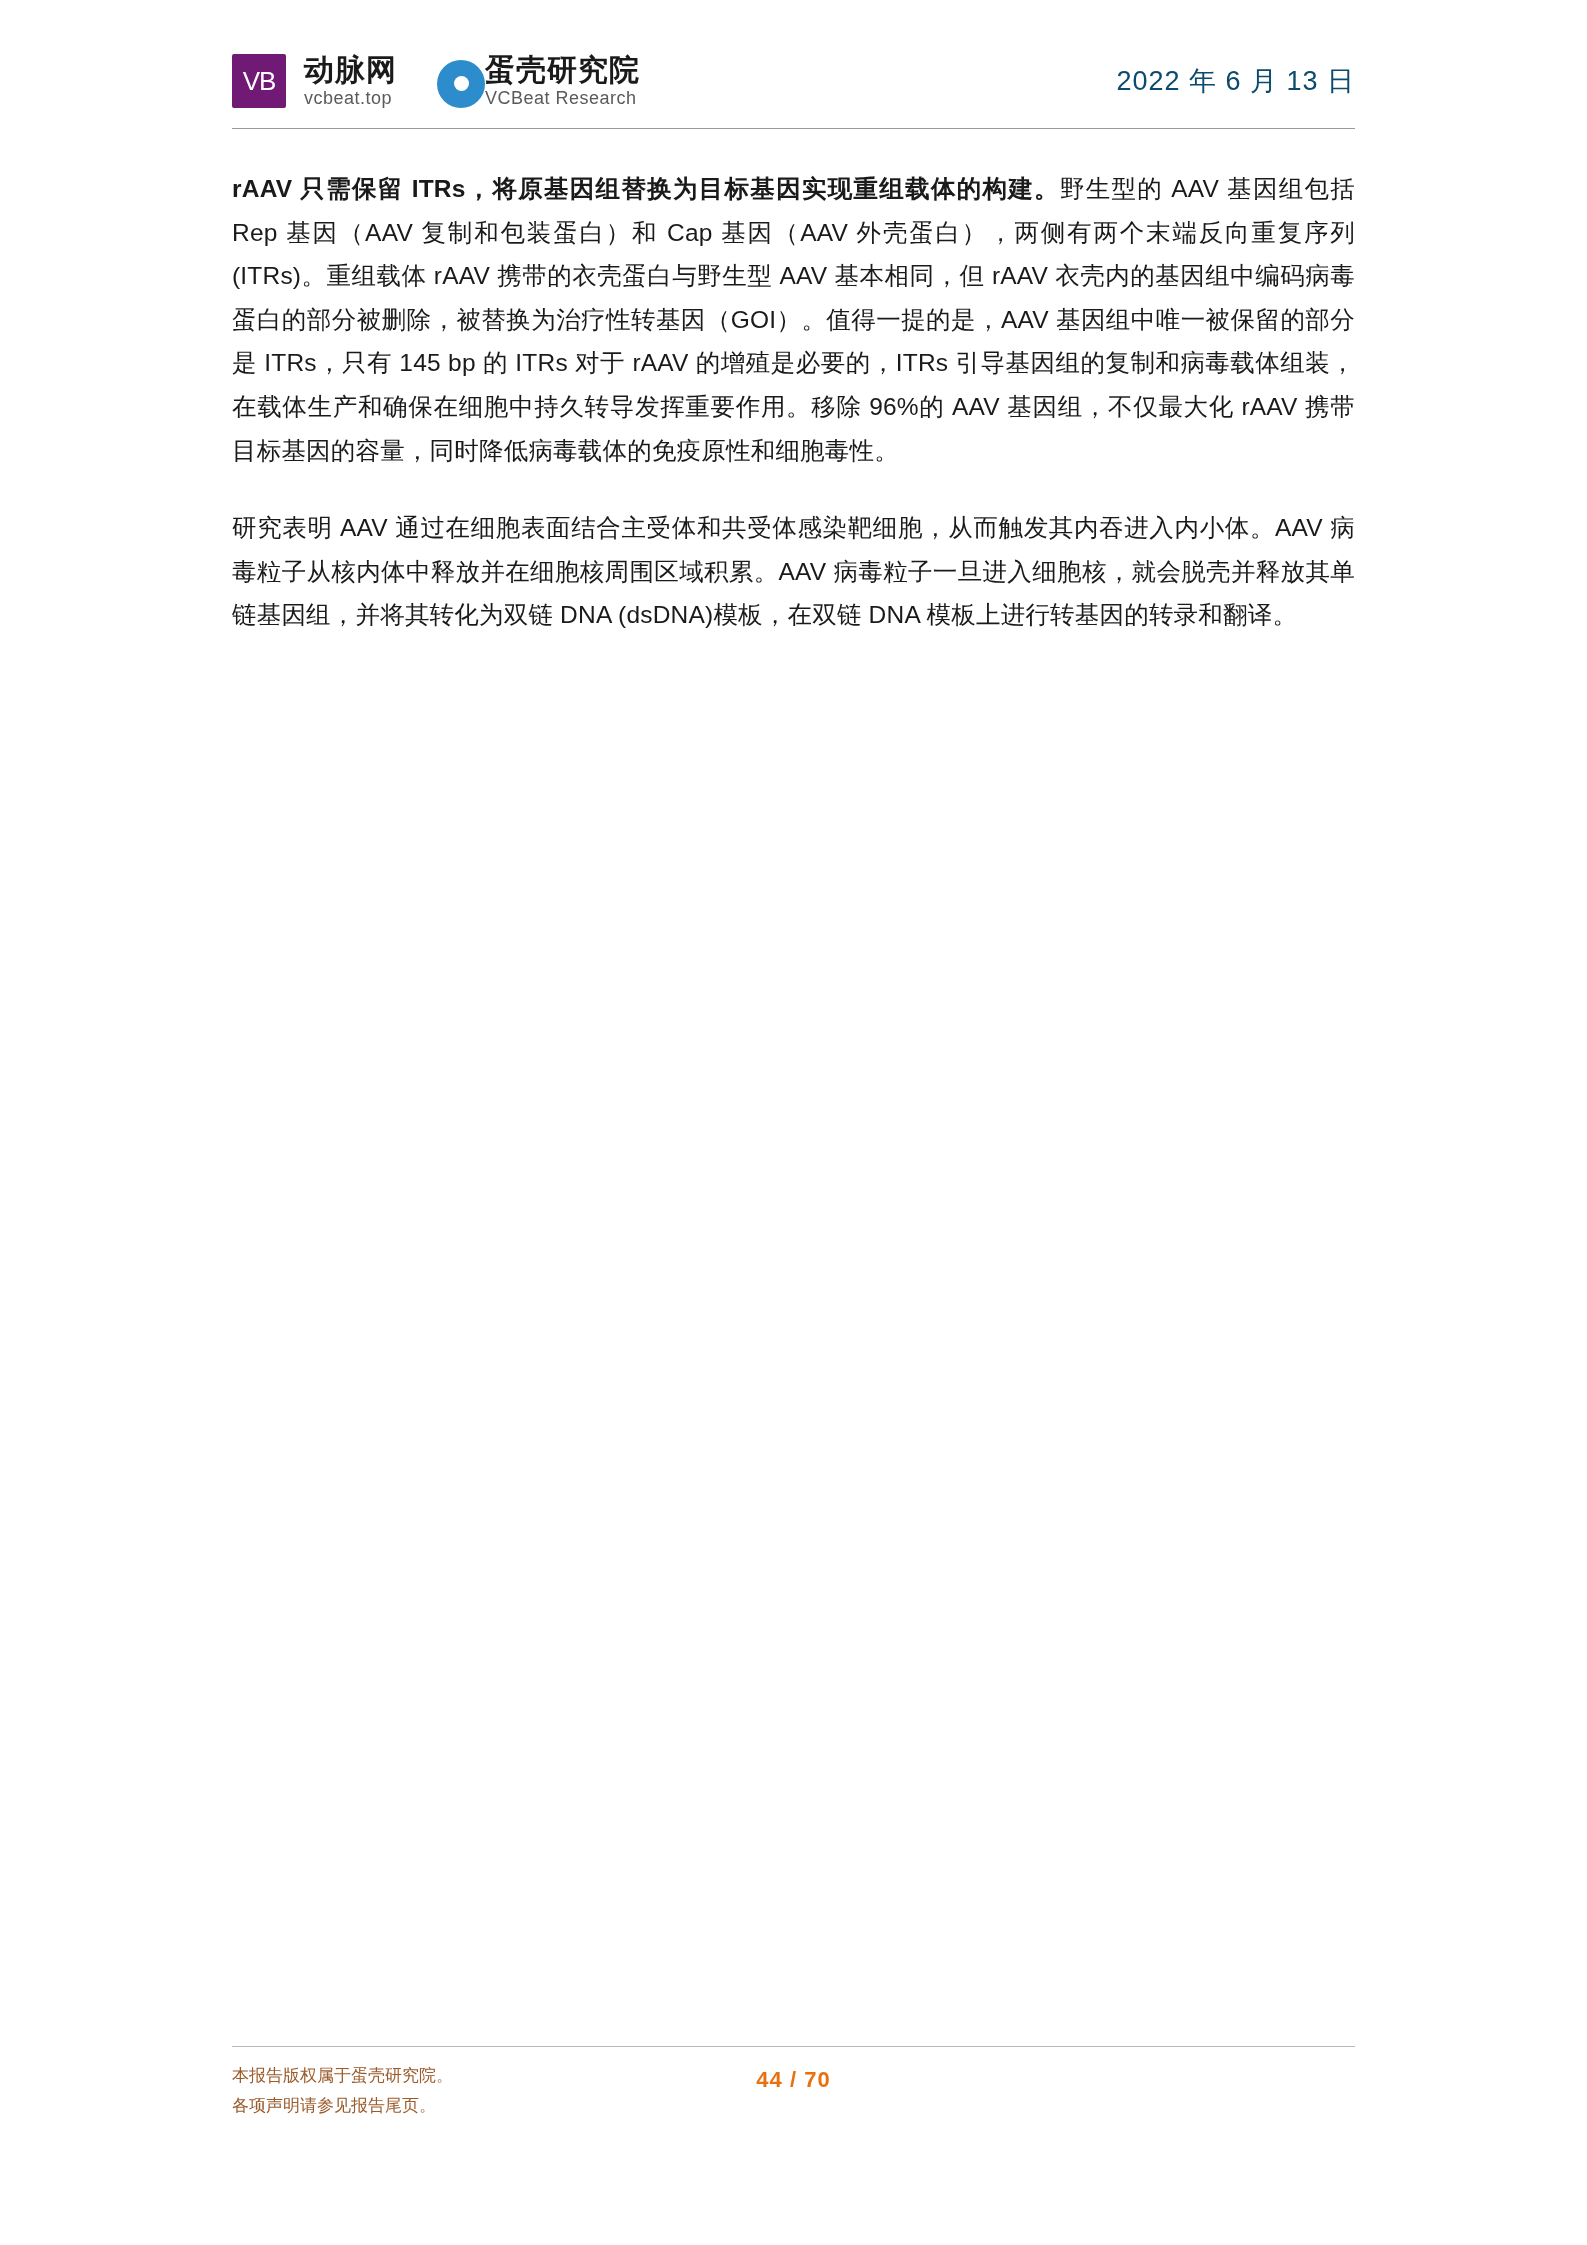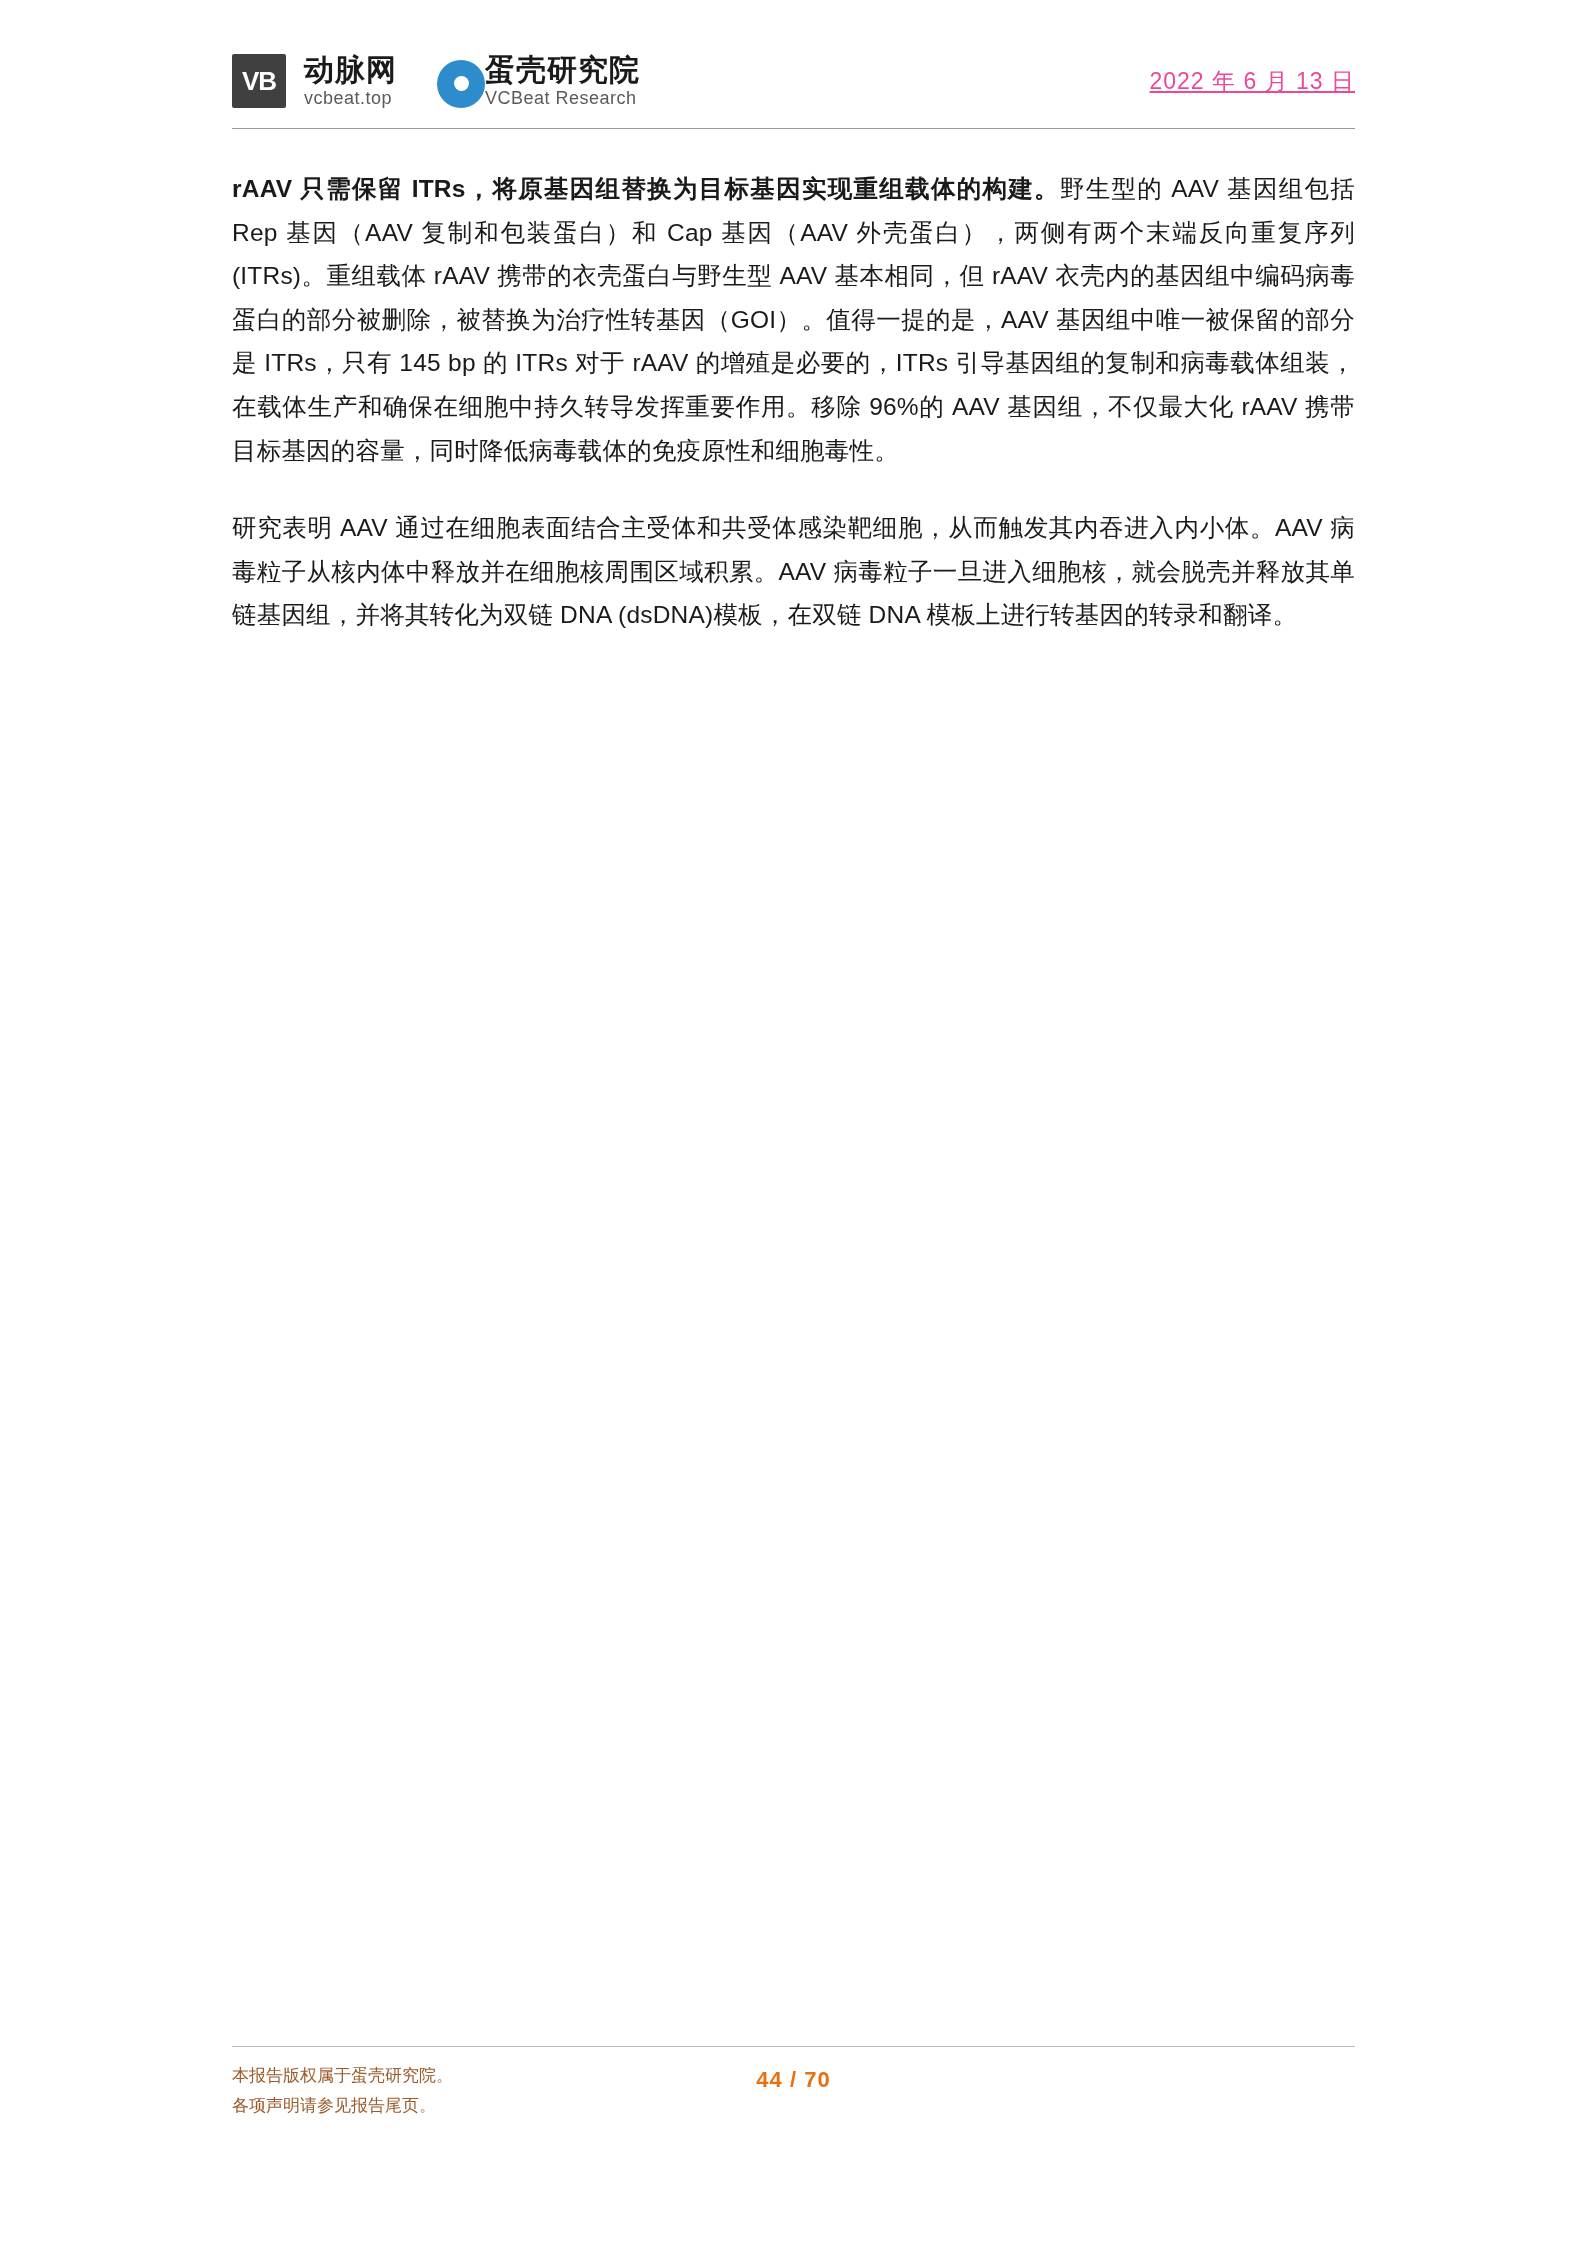--- a/index.html
+++ b/index.html
@@ -34,23 +34,23 @@
     justify-content: space-between;
   }
   .brand {
     display: flex;
     align-items: center;
     gap: 18px;
   }
   .logo-mark {
     width: 54px;
     height: 54px;
-    background: #404040;
+    background: #701a75;
     color: #ffffff;
-    font-weight: bold;
+    font-weight: normal;
     font-size: 26px;
     display: flex;
     align-items: center;
     justify-content: center;
     letter-spacing: -1px;
     border-radius: 2px;
   }
   .logo-text {
     display: flex;
     flex-direction: column;
@@ -84,25 +84,24 @@
     justify-content: center;
   }
   .ring::after {
     content: "";
     width: 15px;
     height: 15px;
     border-radius: 50%;
     background: #ffffff;
   }
   .date {
-    font-size: 23px;
-    color: #ec4899;
+    font-size: 27px;
+    color: #0c4a6e;
     letter-spacing: 1px;
     white-space: nowrap;
-    text-decoration: underline;
   }
   .header-rule {
     border: none;
     border-top: 1px solid #9a9a9a;
     margin: 8px 0 0 0;
   }
 
   
   .content {
     padding-top: 38px;

